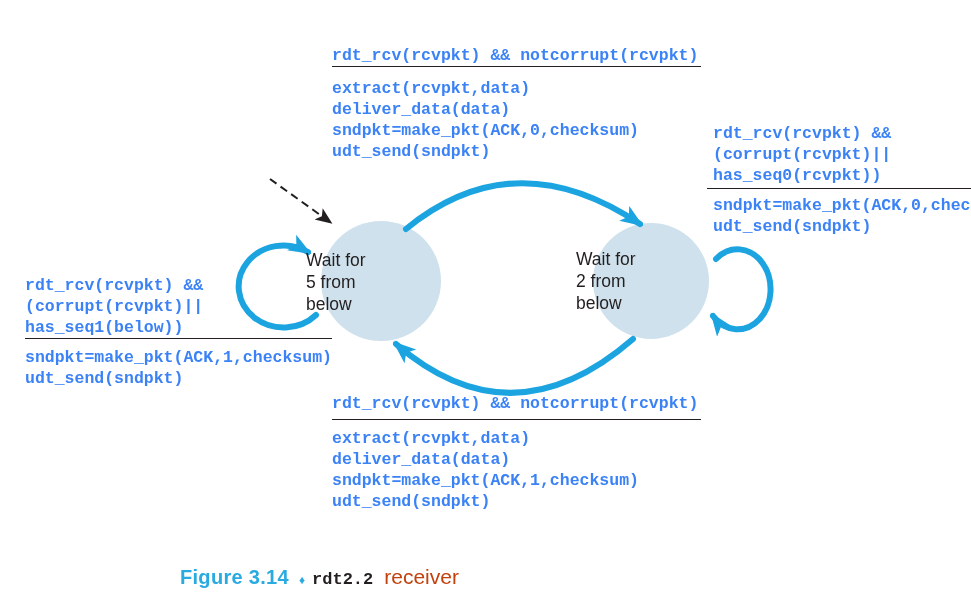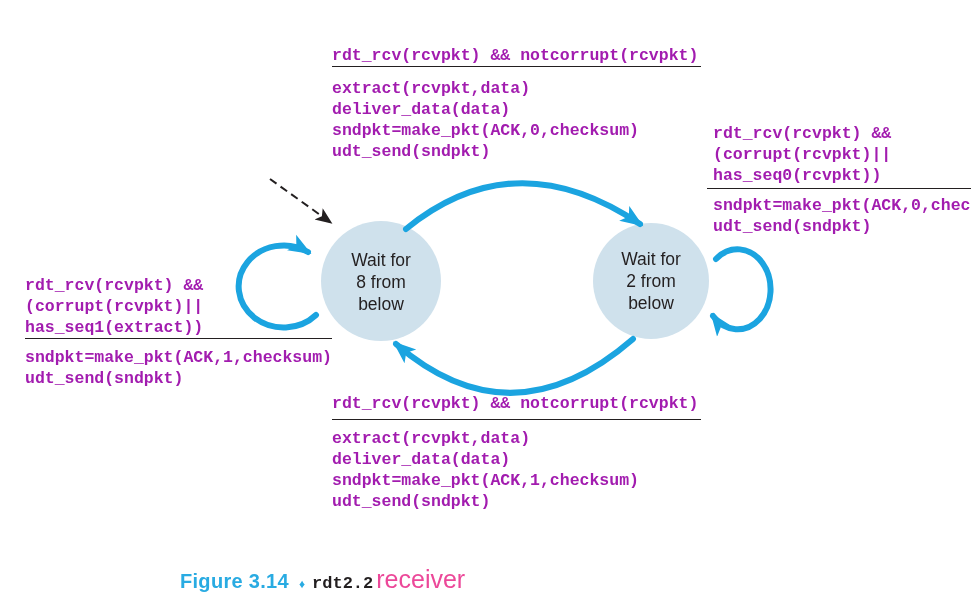--- a/index.html
+++ b/index.html
@@ -7,21 +7,21 @@
     position:relative; width:971px; height:602px;
     background:#ffffff; overflow:hidden;
     font-family:"Liberation Sans", sans-serif;
   }
   .svg-layer { position:absolute; left:0; top:0; width:971px; height:602px; }
 
   .code-block { position:absolute; }
   .code-line {
     font-family:"Liberation Mono", monospace;
     font-weight:700; font-size:16.5px; line-height:21px;
-    color:#a21caf; white-space:pre;
+    color:#3b82f6; white-space:pre;
   }
   .rule { height:0; border-top:1.6px solid #231f20; }
 
   
   .tb-top    { left:332px; top:45px;  width:369px; }
   .tb-top    .rule { margin-top:0; width:369px; }
   .tb-top    .actions { margin-top:11px; }
 
   
   .tb-right  { left:707px; top:123px; width:300px; }
@@ -33,31 +33,31 @@
   .tb-left   { left:25px;  top:275px; width:307px; }
   .tb-left   .rule { margin-top:0; width:307px; }
   .tb-left   .actions { margin-top:8px; }
 
   
   .tb-bottom { left:332px; top:393px; width:369px; }
   .tb-bottom .rule { margin-top:5px; width:369px; }
   .tb-bottom .actions { margin-top:8px; }
 
   .state-label {
-    position:absolute; width:150px; text-align:center;
+    position:absolute; width:150px; 
     font-size:17.5px; line-height:22px; color:#231f20;
   }
   .state-label-0 { left:306px; top:249px; }
   .state-label-1 { left:576px; top:248px; }
 
   .caption { position:absolute; left:180px; top:565px; display:flex; align-items:baseline; }
   .caption-label  { font-weight:700; font-size:20px; color:#29abe2; letter-spacing:0.3px; }
   .caption-diamond{ color:#29abe2; font-size:12px; margin:0 7px 0 10px; }
-  .caption-code   { font-family:"Liberation Mono", monospace; font-weight:700; font-size:17px; color:#231f20; margin-right:3px; }
-  .caption-text   { font-size:25px; color:#ec4899; }
+  .caption-code   { font-family:"Liberation Mono", monospace; font-weight:700; font-size:17px; color:#231f20; margin-right:11px; }
+  .caption-text   { font-size:21px; color:#c2410c; }
 </style>
 </head>
 <body>
 
 <div class="stage">
 
   <svg class="svg-layer" viewBox="0 0 971 602" xmlns="http://www.w3.org/2000/svg">
     <defs>
       <marker id="arrowBlue" markerUnits="userSpaceOnUse" markerWidth="26" markerHeight="22" refX="19" refY="10" orient="auto">
         <path d="M0,1 L23,10 L0,19 L5.5,10 Z" fill="#1ba4e0"></path>
@@ -76,21 +76,21 @@
 
     <path d="M 633 339 Q 512 444 396 344" fill="none" stroke="#1ba4e0" stroke-width="6" stroke-linecap="round" marker-end="url(#arrowBlue)"></path>
 
     <path d="M 316 315 A 45 41 0 1 1 308 252" fill="none" stroke="#1ba4e0" stroke-width="6" stroke-linecap="round" marker-end="url(#arrowBlue)"></path>
 
     <path d="M 716 259 A 33 40 0 1 1 713 316" fill="none" stroke="#1ba4e0" stroke-width="6" stroke-linecap="round" marker-end="url(#arrowBlue)"></path>
   </svg>
 
   <div class="state-label state-label-0">
     <div>Wait for</div>
-    <div>8 from</div>
+    <div>5 from</div>
     <div>below</div>
   </div>
   <div class="state-label state-label-1">
     <div>Wait for</div>
     <div>2 from</div>
     <div>below</div>
   </div>
 
   <div class="code-block tb-top">
     <div class="code-line">rdt_rcv(rcvpkt) &amp;&amp; notcorrupt(rcvpkt)</div>
@@ -110,21 +110,21 @@
     <div class="rule"></div>
     <div class="actions">
       <div class="code-line">sndpkt=make_pkt(ACK,0,checksum)</div>
       <div class="code-line">udt_send(sndpkt)</div>
     </div>
   </div>
 
   <div class="code-block tb-left">
     <div class="code-line">rdt_rcv(rcvpkt) &amp;&amp;</div>
     <div class="code-line">(corrupt(rcvpkt)||</div>
-    <div class="code-line">has_seq1(extract))</div>
+    <div class="code-line">has_seq1(below))</div>
     <div class="rule"></div>
     <div class="actions">
       <div class="code-line">sndpkt=make_pkt(ACK,1,checksum)</div>
       <div class="code-line">udt_send(sndpkt)</div>
     </div>
   </div>
 
   <div class="code-block tb-bottom">
     <div class="code-line">rdt_rcv(rcvpkt) &amp;&amp; notcorrupt(rcvpkt)</div>
     <div class="rule"></div>

